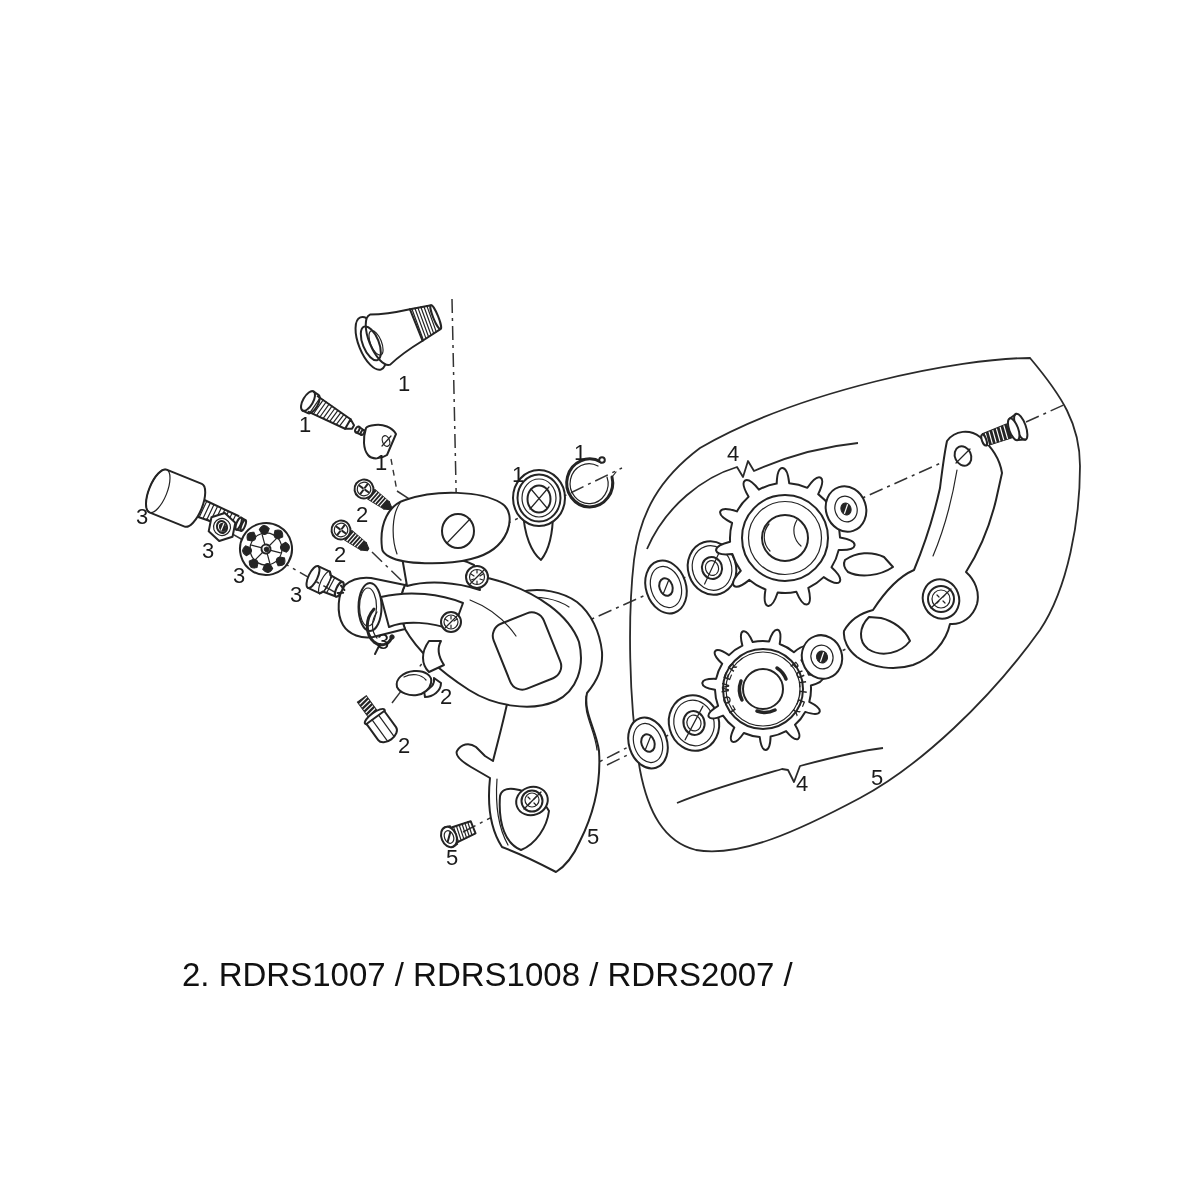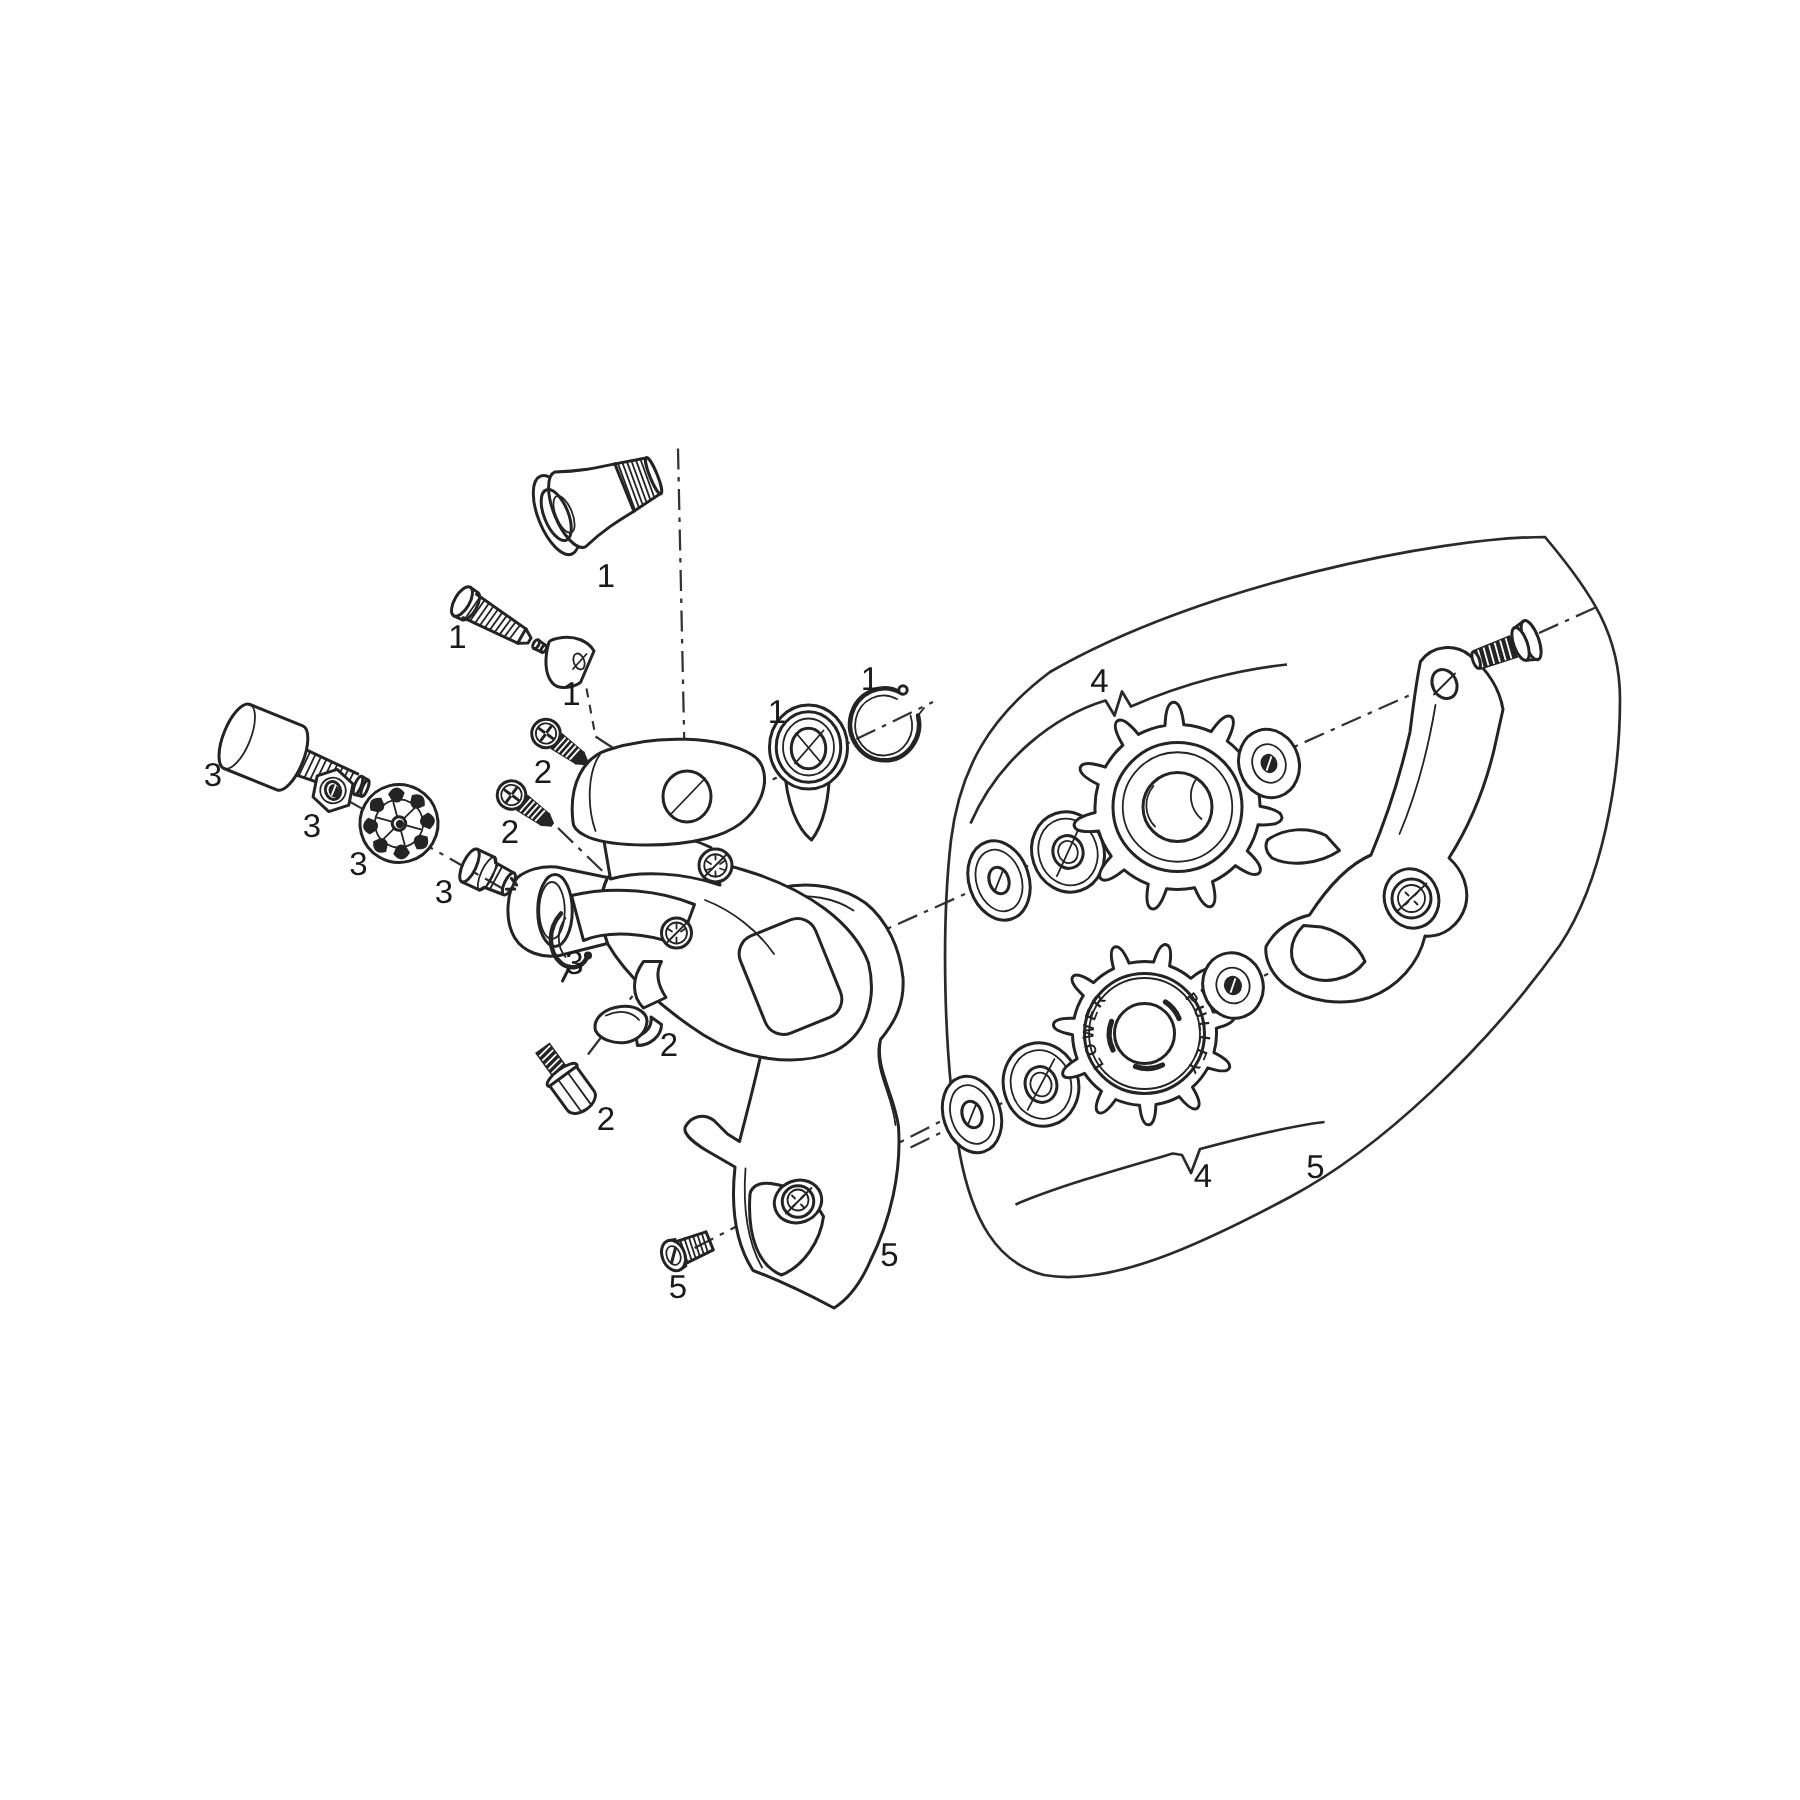--- a/index.html
+++ b/index.html
@@ -360,13 +360,14 @@
     <text class="callout" x="296" y="602">3</text>
     <text class="callout" x="383" y="649">3</text>
     <text class="callout" x="733" y="461">4</text>
     <text class="callout" x="802" y="791">4</text>
     <text class="callout" x="593" y="844">5</text>
     <text class="callout" x="452" y="865">5</text>
     <text class="callout" x="877" y="785">5</text>
   </g>
 </svg>
 
+<div id="caption">2. RDRS1007 / RDRS1008 / RDRS2007 /</div>
 </div>
 
 </body></html>

